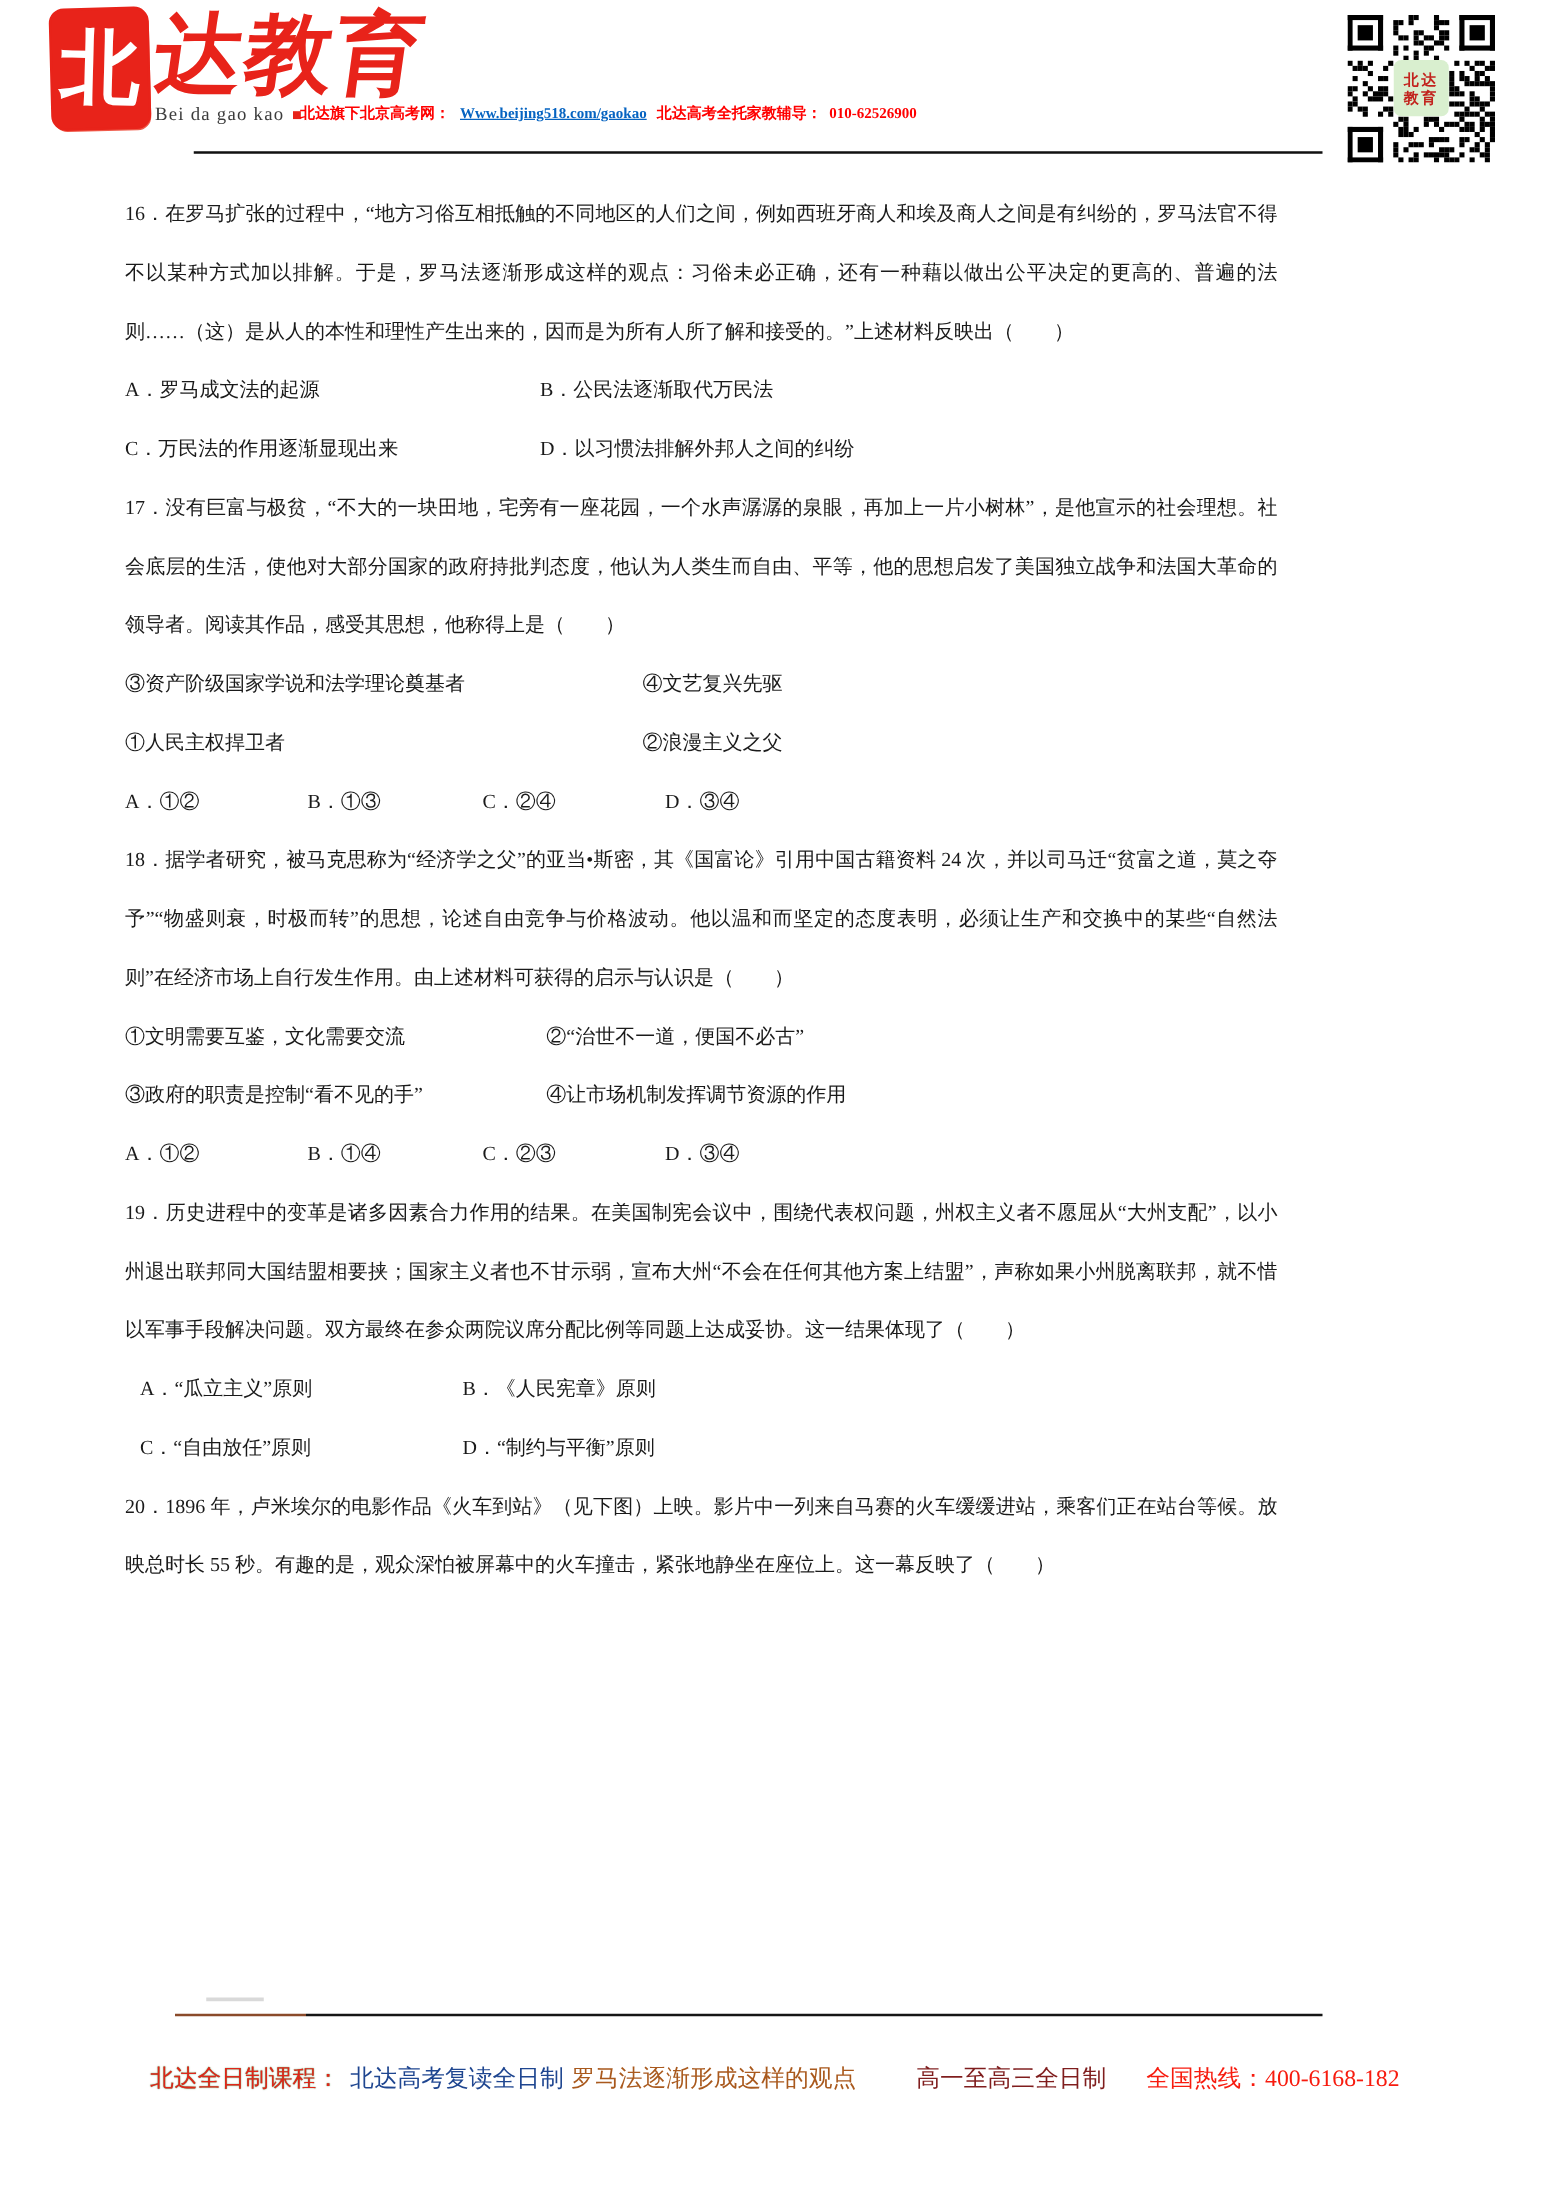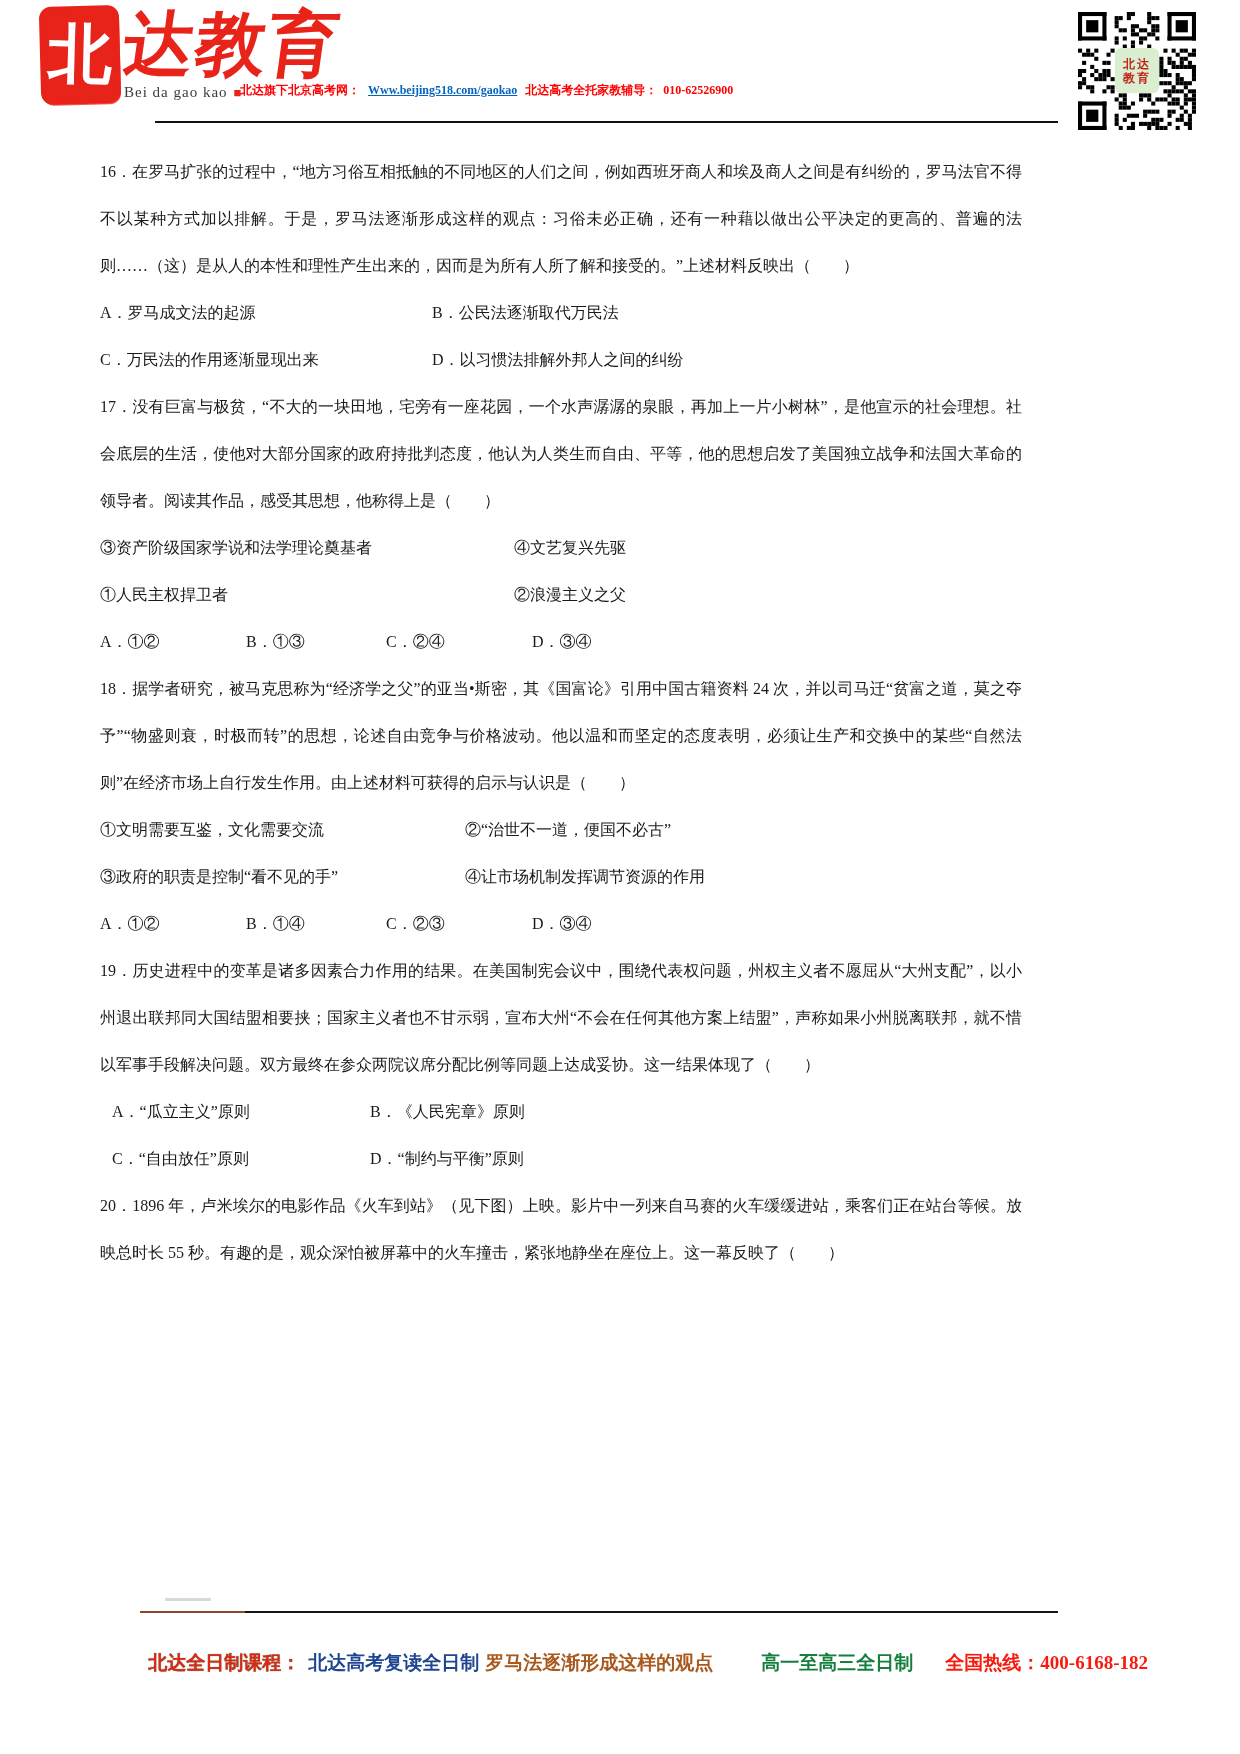--- a/index.html
+++ b/index.html
@@ -51,31 +51,31 @@
   }
   
   .questions{position:absolute;left:100px;top:148px;width:922px;font-size:16px;line-height:47px;}
   .stem{margin:0;text-align:justify;}
   .qrow{display:grid;}
   .qrow .cell{white-space:nowrap;}
   .cols-4{grid-template-columns:146px 140px 146px auto;}
   .qb-16 .cols-2{grid-template-columns:332px auto;}
   .qb-19 .cols-2{grid-template-columns:258px auto;margin-left:12px;}
   .qb-17 .sub-row{grid-template-columns:414px auto;}
-  .qb-18 .sub-row{grid-template-columns:337px auto;gap:28px;}
+  .qb-18 .sub-row{grid-template-columns:337px auto;}
   
   .footer-smudge{position:absolute;left:165px;top:1598px;width:46px;height:3px;background:#d9d9d9;}
   .footer-divider{
     position:absolute;left:140px;top:1611px;width:918px;height:2px;
     background:linear-gradient(to right,#8a4a2a 0 105px,#151515 105px 100%);
   }
   .footer-items{
-    position:absolute;left:88px;top:1650px;width:1060px;
+    position:absolute;left:120px;top:1650px;width:1060px;
     display:flex;align-items:baseline;white-space:nowrap;
-    font-size:19px;font-weight:bold;justify-content:flex-end;
+    font-size:19px;font-weight:normal;
   }
   .footer-items .f-item:nth-child(1){margin-right:8px;text-shadow:0 0 1px #2e7d32;}
   .footer-items .f-item:nth-child(2){margin-right:6px;}
   .footer-items .f-item:nth-child(3){margin-right:48px;}
   .footer-items .f-item:nth-child(4){margin-right:32px;}
 </style>
 </head>
 <body>
 
 <div class="header">
@@ -381,15 +381,15 @@
       <p class="stem">20．1896 年，卢米埃尔的电影作品《火车到站》（见下图）上映。影片中一列来自马赛的火车缓缓进站，乘客们正在站台等候。放映总时长 55 秒。有趣的是，观众深怕被屏幕中的火车撞击，紧张地静坐在座位上。这一幕反映了（　　）</p>
     </div>
   </main>
 
 <div class="footer-smudge"></div>
 <div class="footer-divider"></div>
 <div class="footer-items">
     <span class="f-item" style="color: rgb(224, 38, 26);">北达全日制课程：</span>
     <span class="f-item" style="color: rgb(31, 70, 144);">北达高考复读全日制</span>
     <span class="f-item" style="color: rgb(169, 89, 29);">罗马法逐渐形成这样的观点</span>
-    <span class="f-item" style="color: #15803d;">高一至高三全日制</span>
+    <span class="f-item" style="color: #7f1d1d;">高一至高三全日制</span>
     <span class="f-item" style="color: rgb(247, 27, 14);">全国热线：400-6168-182</span>
   </div>
 
 </body></html>

